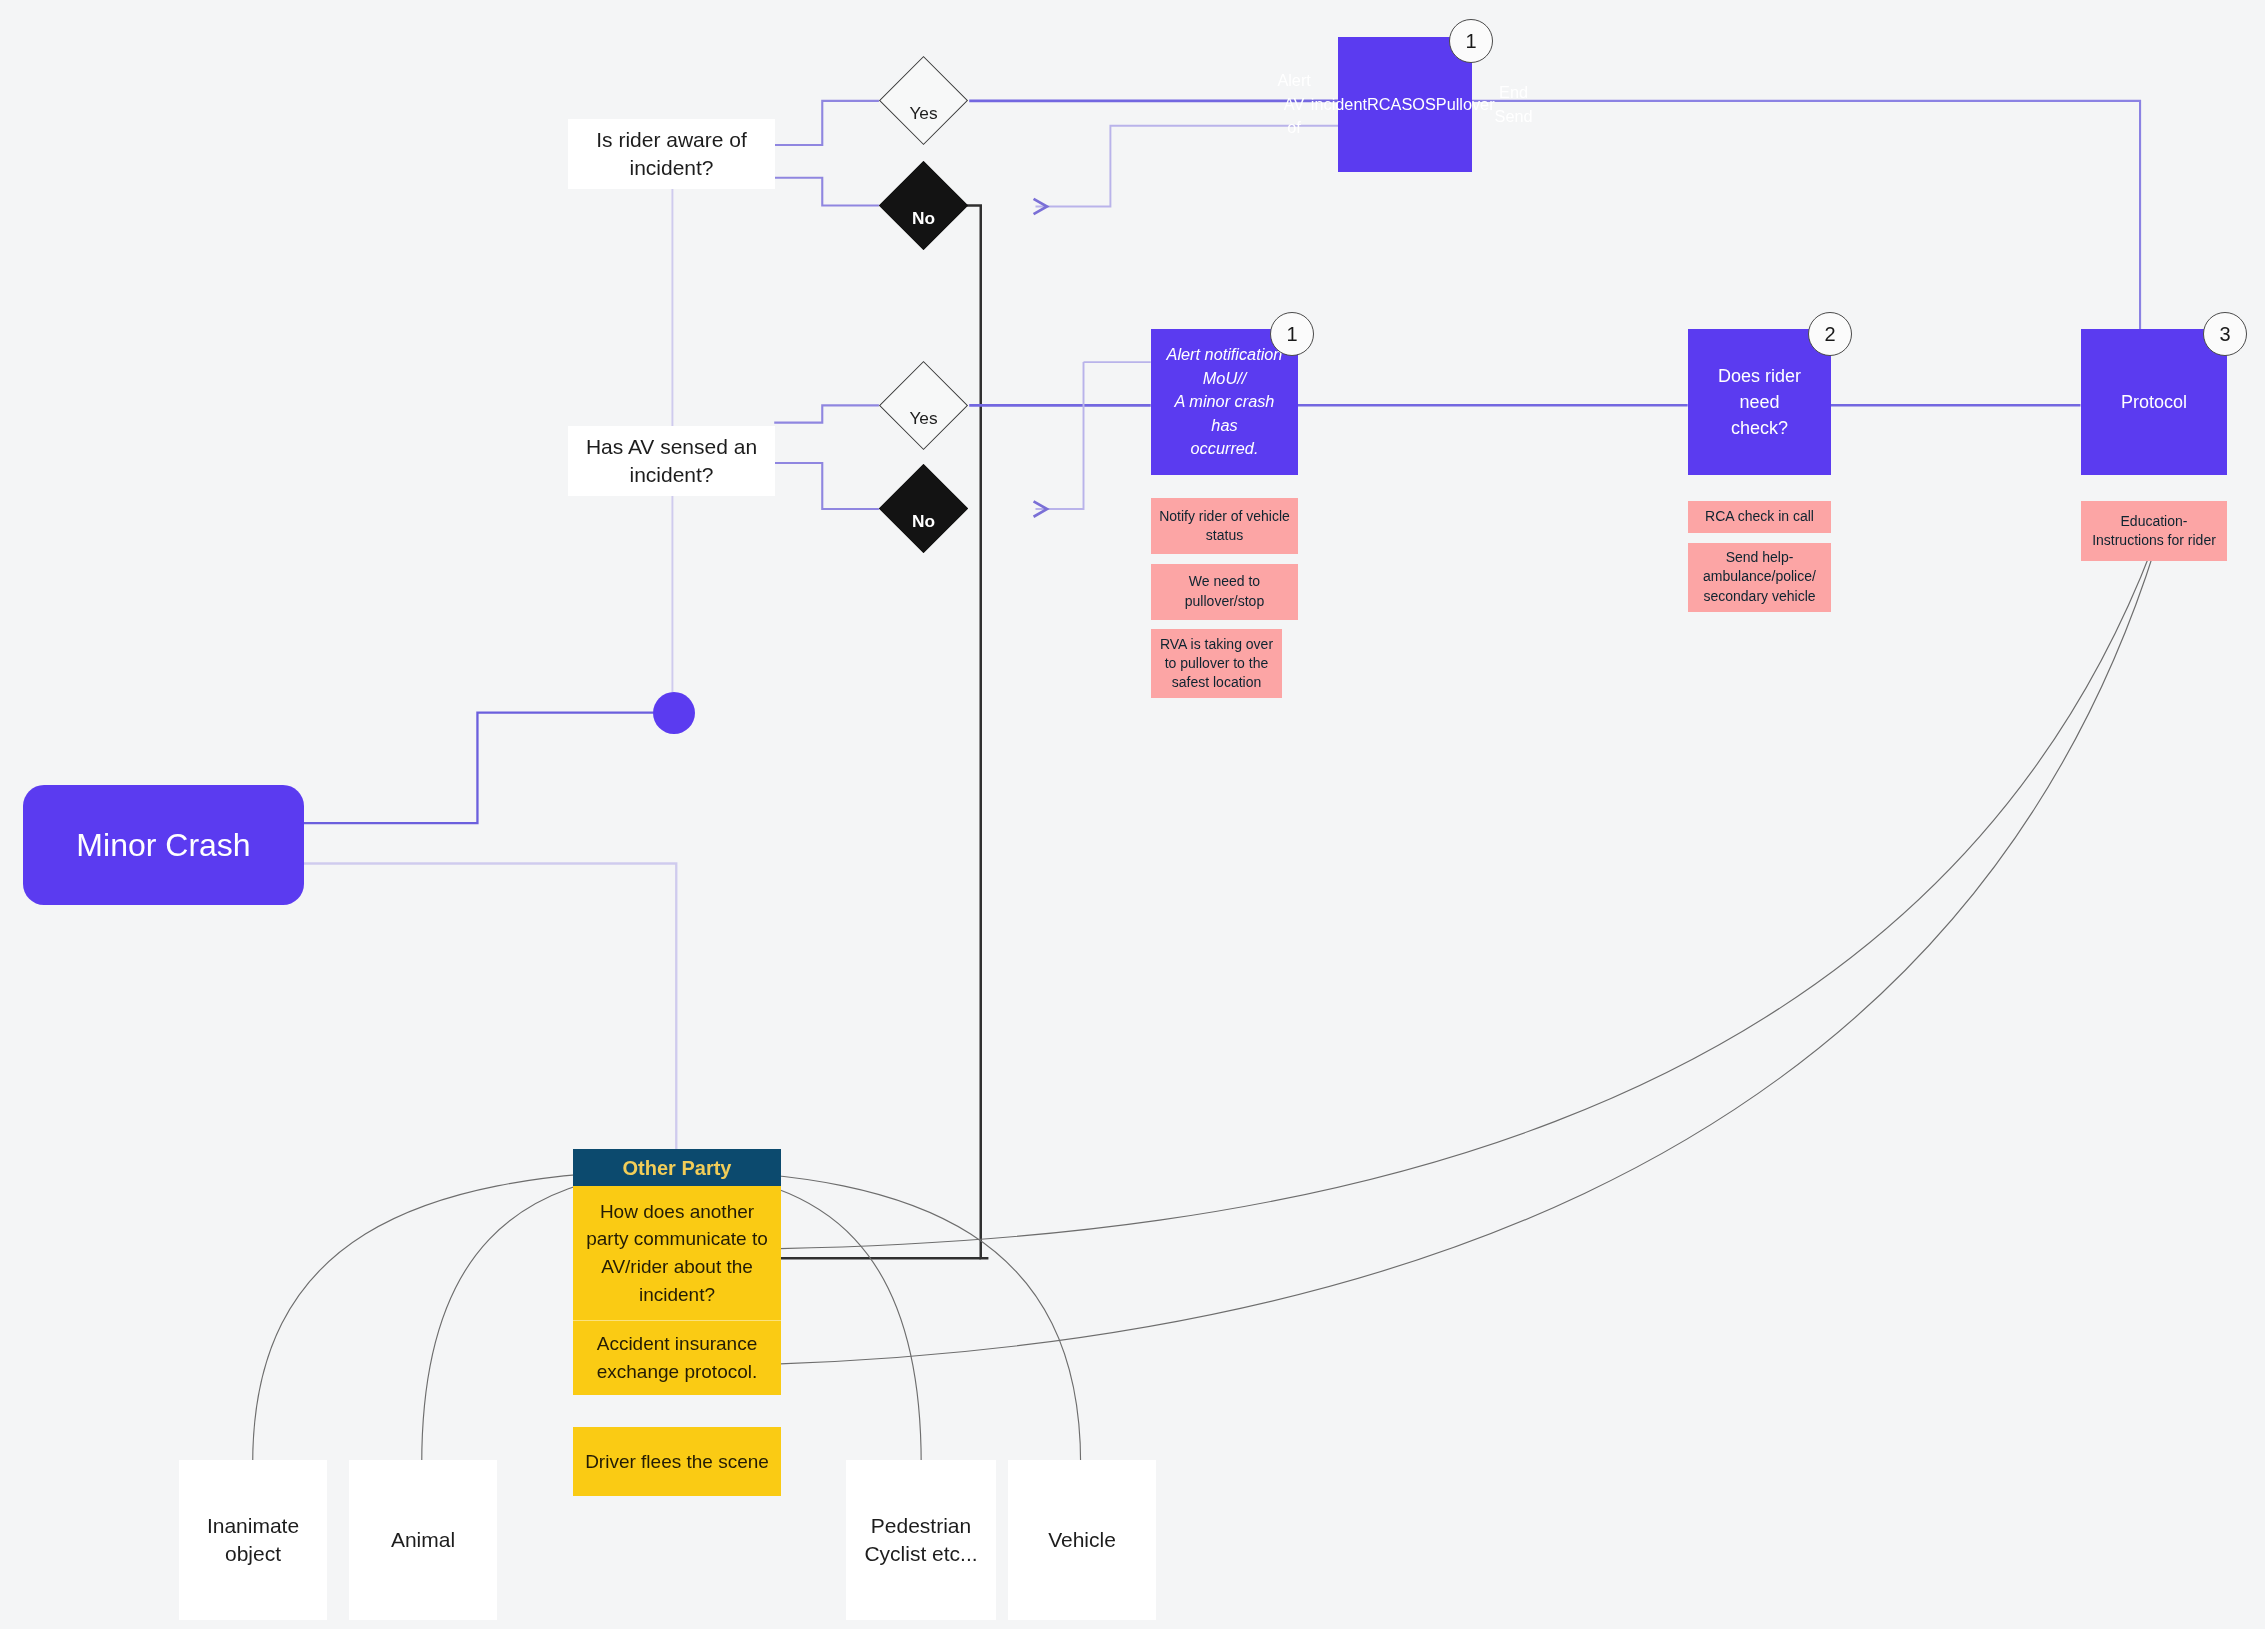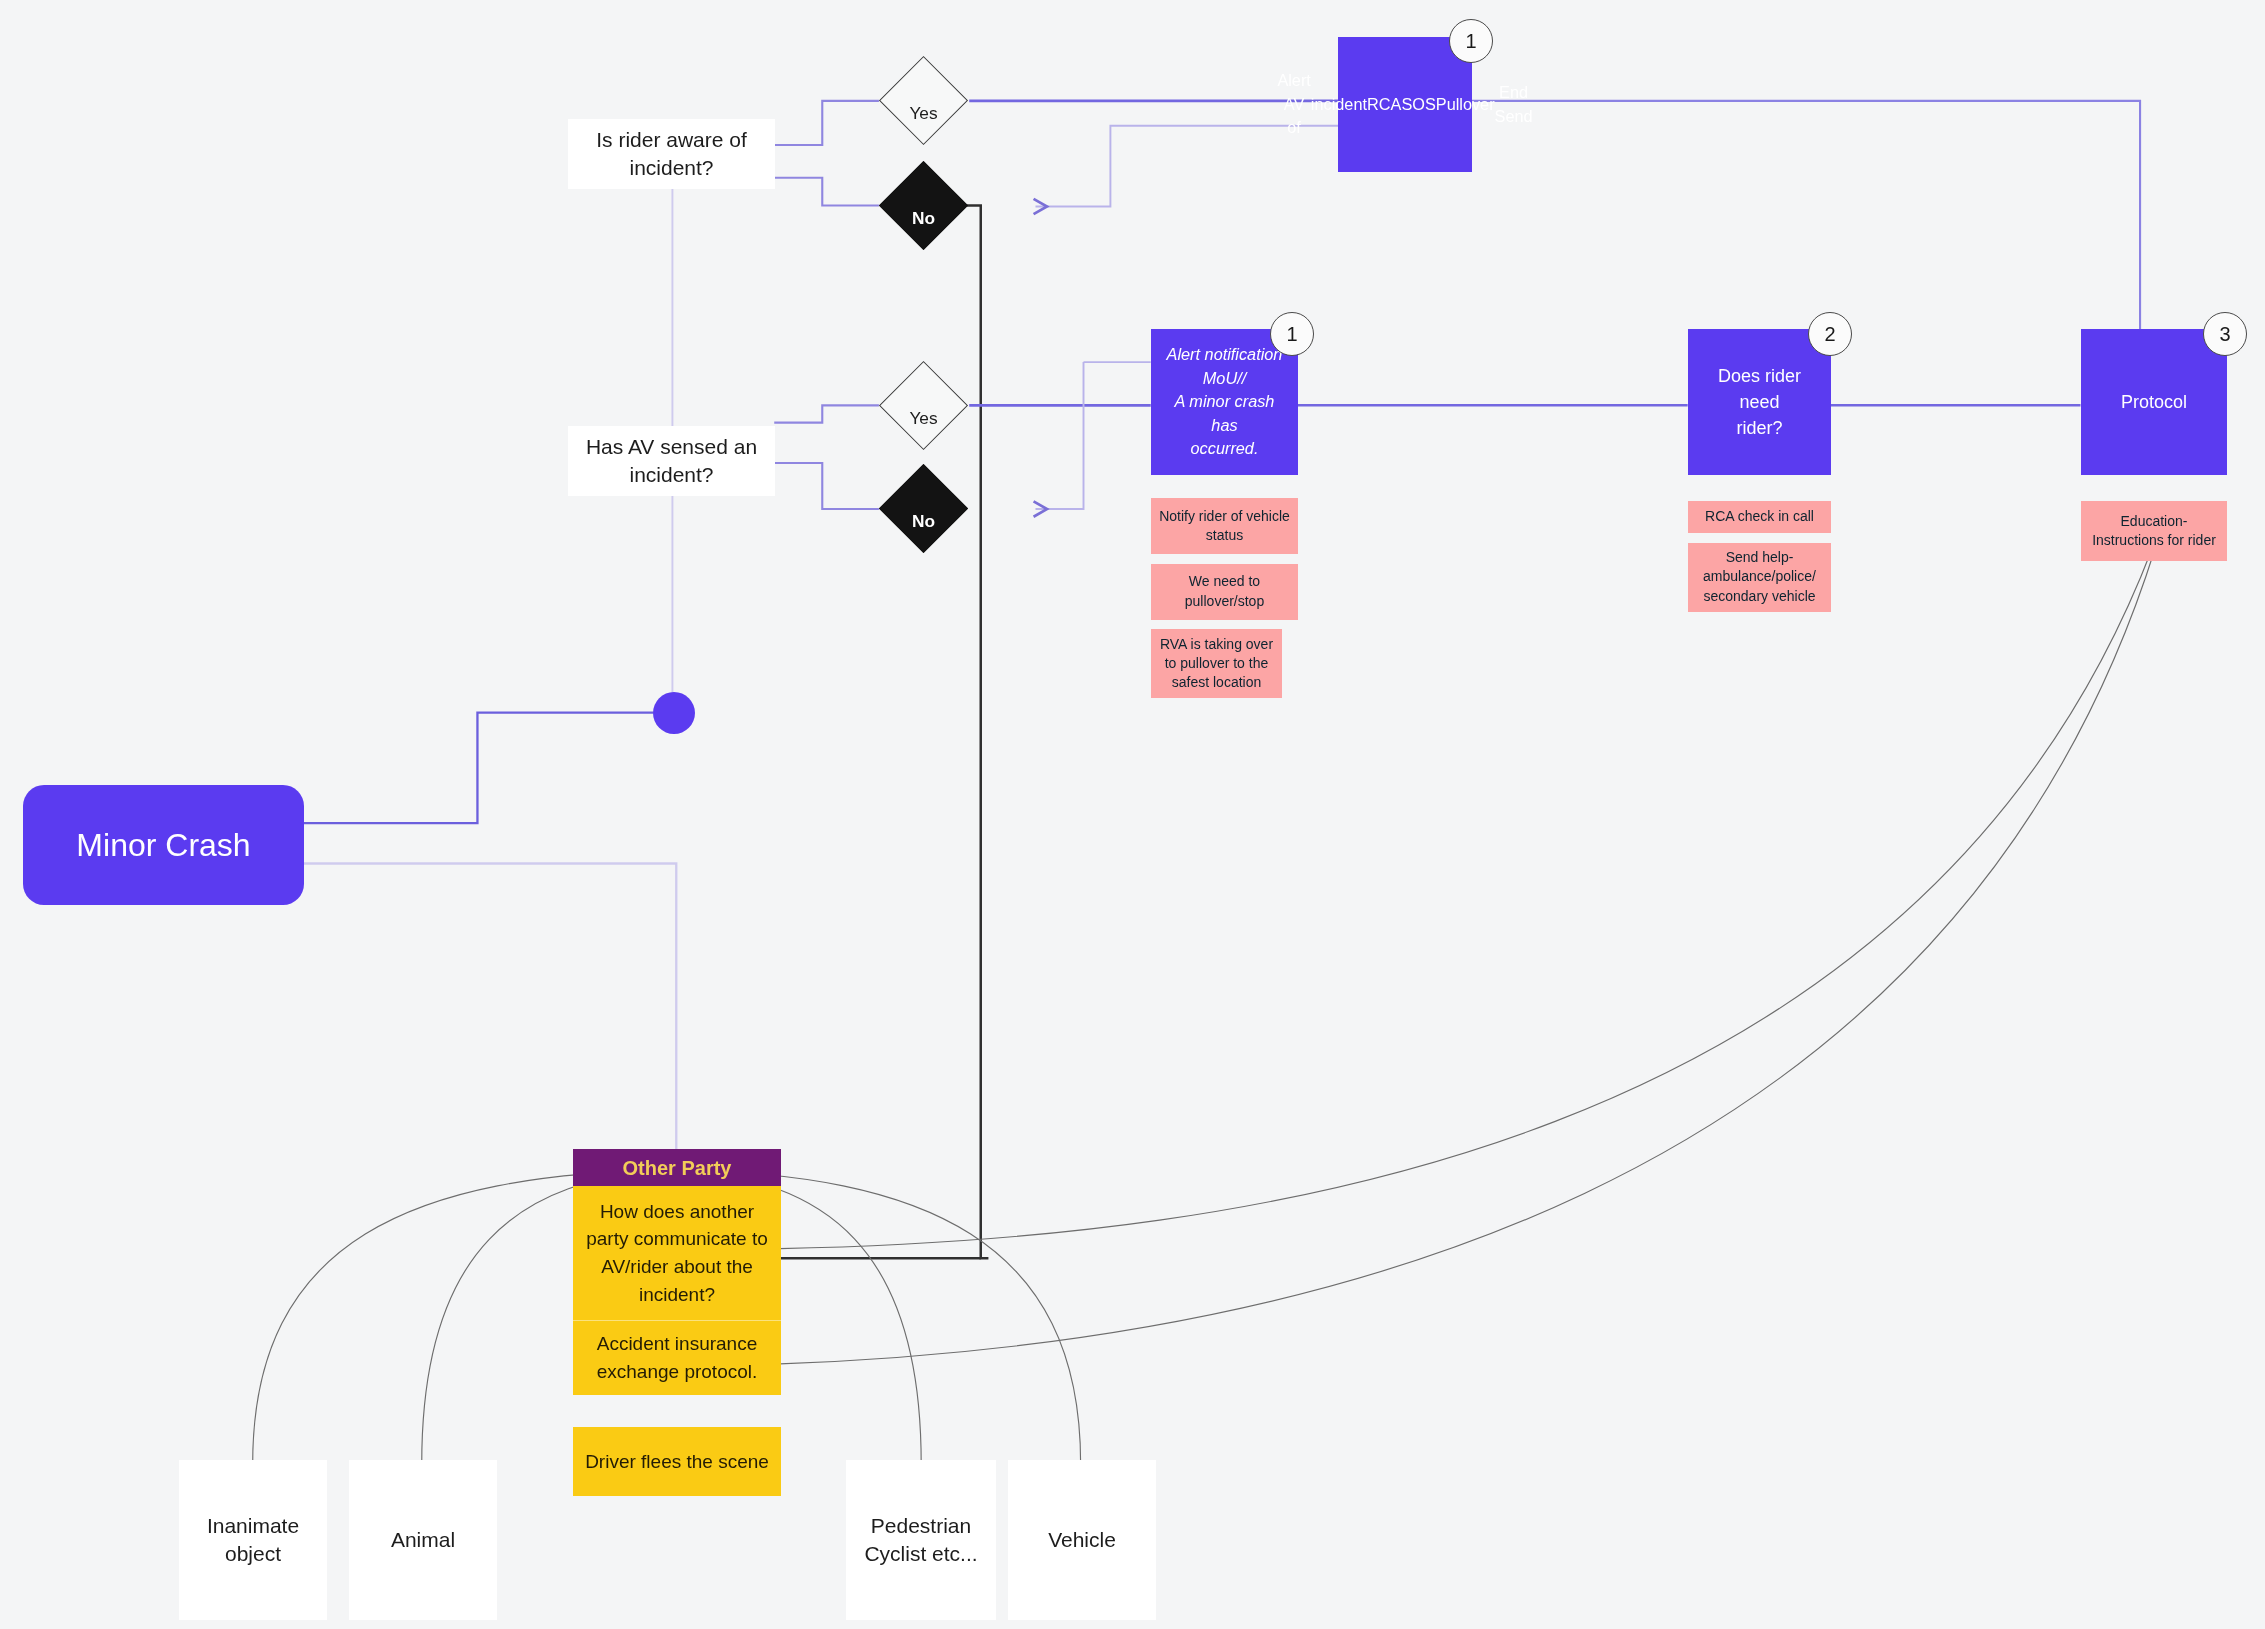--- a/index.html
+++ b/index.html
@@ -37,21 +37,21 @@
     font-size:14px;line-height:1.38;
     padding:5.8px 7.7px;
   }
   
   .card-yellow{
     background:#facb14;color:#231c05;
     font-size:19px;line-height:1.45;
     padding:7.7px 9.6px;
   }
   .card-black-title{
-    background:#701a75;color:#f2cd58;
+    background:#0c4a6e;color:#f2cd58;
     font-size:20px;line-height:1.3;
     font-weight:600;
   }
   
   .pill{
     background:#5b3bf0;color:#ffffff;
     border-radius:21px;
     font-size:32px;
   }
   
@@ -205,21 +205,21 @@
     <div class="node card-cyan" style="position:relative;width:147px;height:56px;">
       <span>We need to pullover/stop</span>
     </div>
     <div class="node card-cyan" style="position:relative;width:131px;height:69px;">
       <span>RVA is taking over to pullover to the safest location</span>
     </div>
   </div>
 
   <div class="node card-purple big" style="left:1688px;top:329px;width:143px;height:146px;flex-direction:column;">
     <span>Does rider need</span>
-    <span>rider?</span>
+    <span>check?</span>
   </div>
   <div class="badge" style="left:1808px;top:312px;">
     <span>2</span>
   </div>
 
   <div class="stack" style="left:1688px;top:501px;width:143px;">
     <div class="node card-cyan" style="position:relative;width:143px;height:32px;">
       <span>RCA check in call</span>
     </div>
     <div class="node card-cyan" style="position:relative;width:143px;height:69px;">

